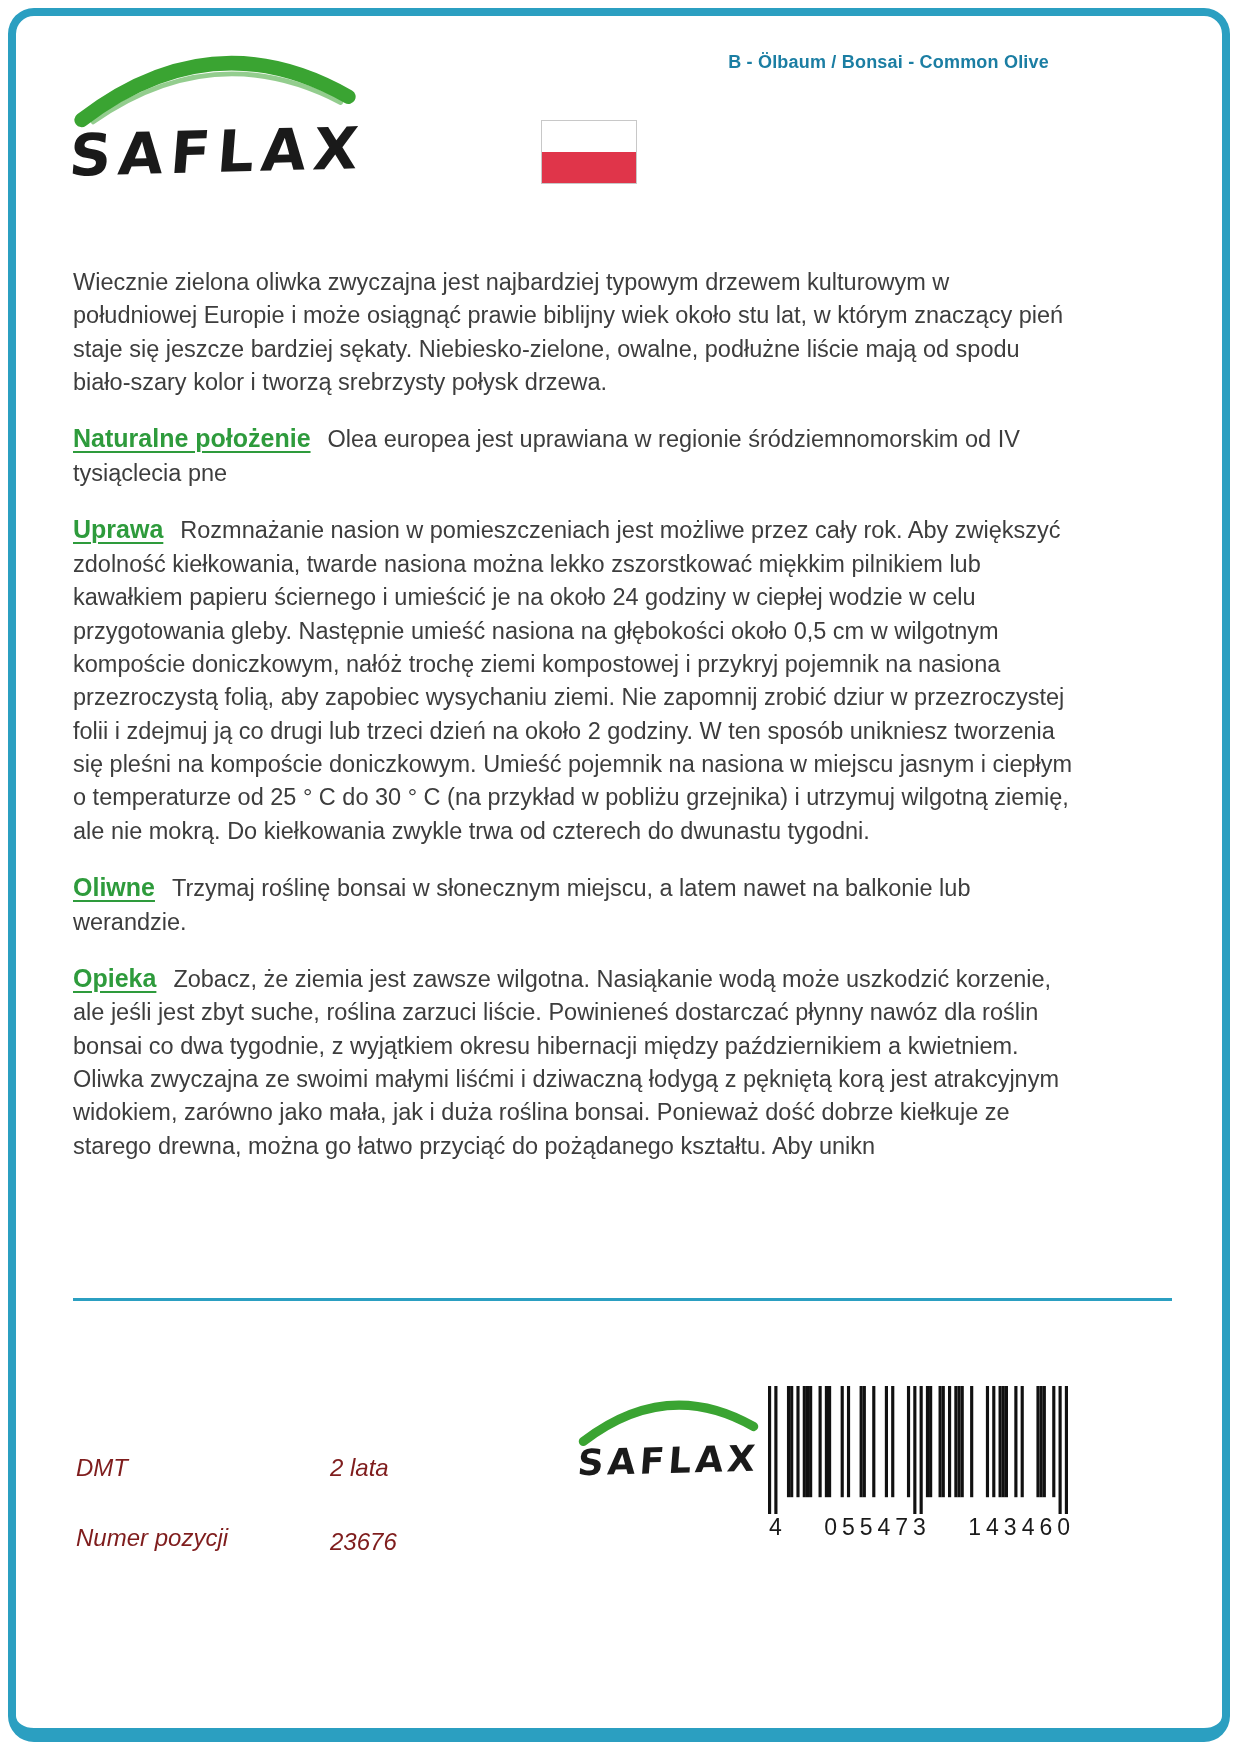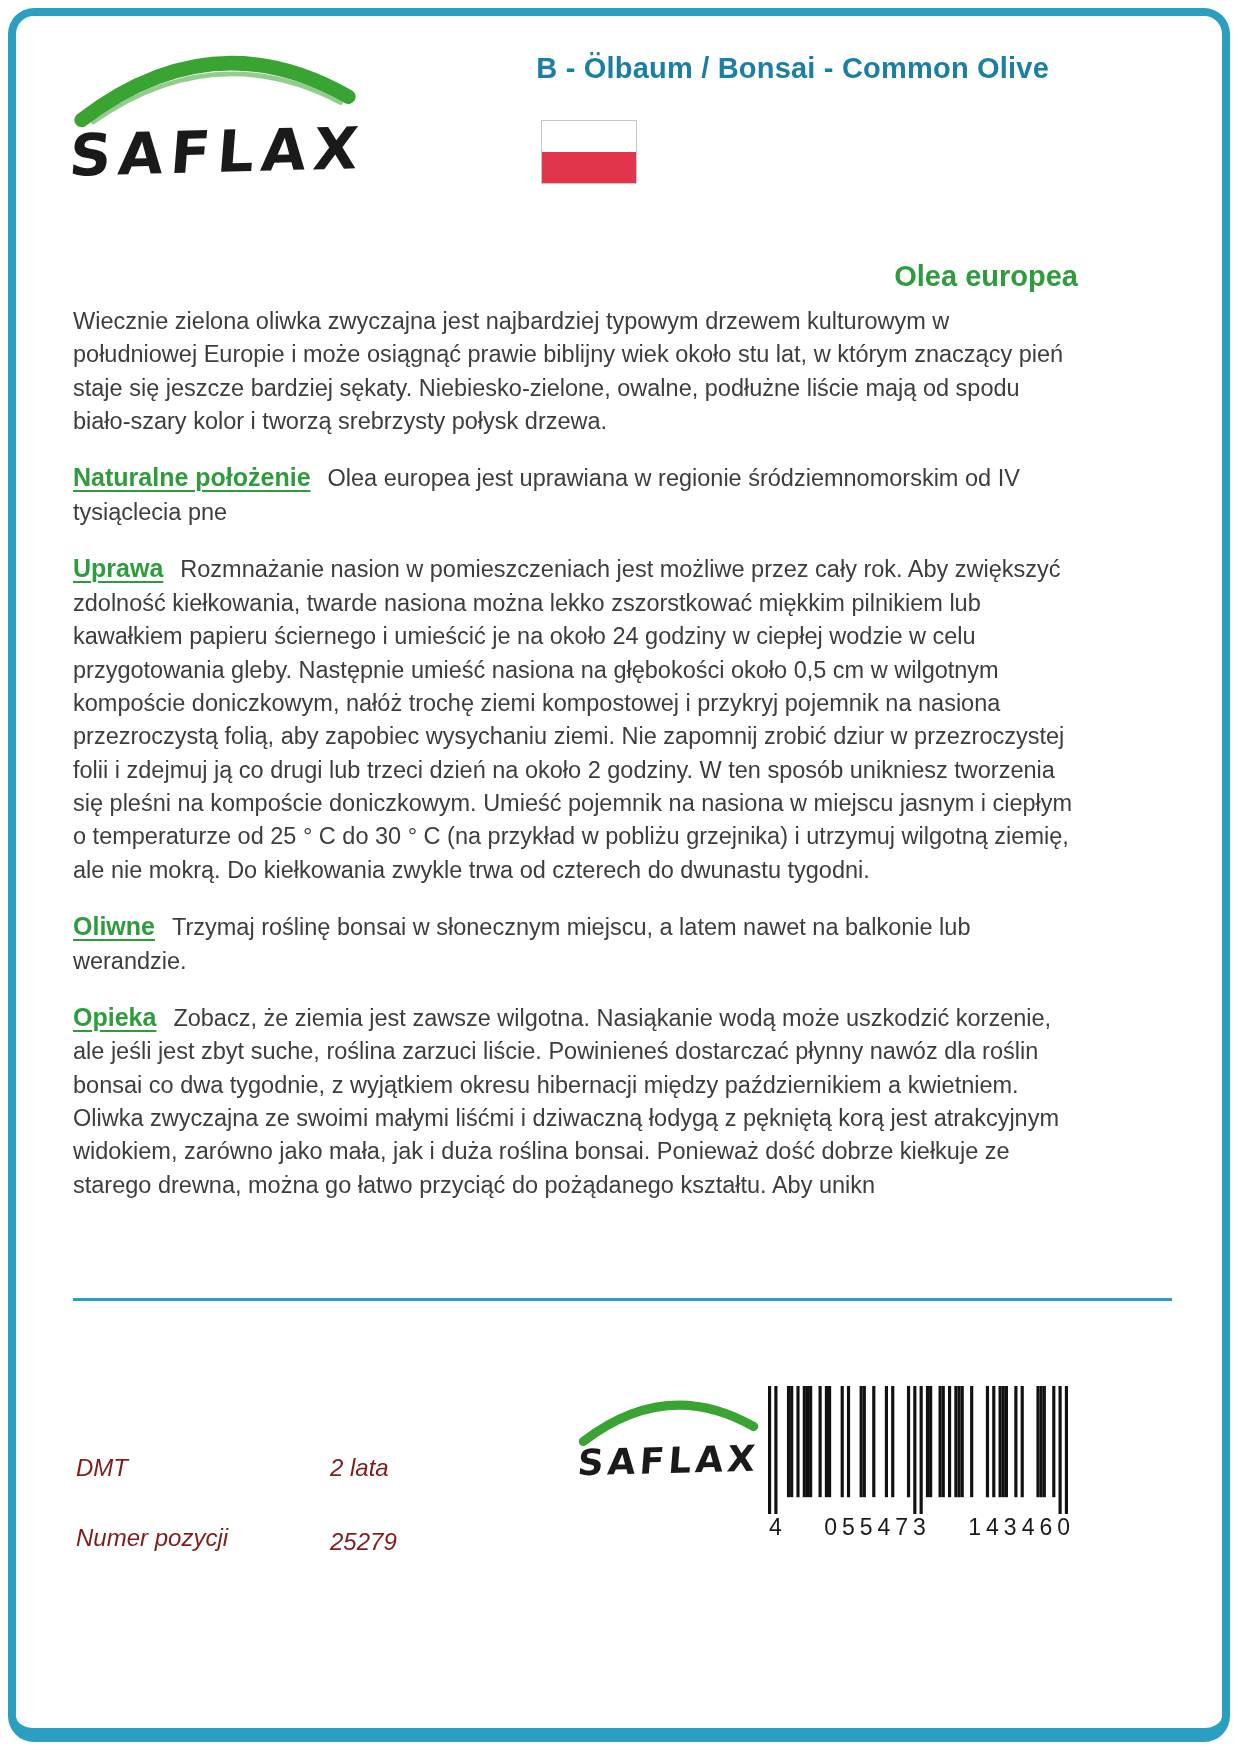--- a/index.html
+++ b/index.html
@@ -11,21 +11,21 @@
     width:1222px; height:1734px;
     background:#ffffff;
     border:8px solid #2b9fc1;
     border-bottom-width:14px;
     border-radius:26px;
   }
 
   
   .header-line {
     position:absolute; top:36px; right:173px;
-    font-size:29px; font-weight:bold; color:#1b7ea3;
+    font-size:18px; font-weight:bold; color:#1b7ea3;
     letter-spacing:0.2px;
   }
 
   
   .logo { position:absolute; text-align:center; }
   .logo svg { display:block; margin:0 auto; }
   .logo-text {
     font-family:"DejaVu Sans", sans-serif;
     font-weight:bold; color:#1a1a1a;
     letter-spacing:7px;
@@ -97,21 +97,20 @@
     </svg>
     <div class="logo-text">SAFLAX</div>
   </div>
 
   <div class="flag">
     <div class="flag-white"></div>
     <div class="flag-red"></div>
   </div>
 
   <div class="content">
-    <div class="latin">Olea europea</div>
 
     <p class="intro">Wiecznie zielona oliwka zwyczajna jest najbardziej typowym drzewem kulturowym w południowej Europie i może osiągnąć prawie biblijny wiek około stu lat, w którym znaczący pień staje się jeszcze bardziej sękaty. Niebiesko-zielone, owalne, podłużne liście mają od spodu biało-szary kolor i tworzą srebrzysty połysk drzewa.</p>
 
     <p class="section">
       <span class="sec-h">Naturalne położenie</span><span class="sec-t">Olea europea jest uprawiana w regionie śródziemnomorskim od IV tysiąclecia pne</span>
     </p>
 
     <p class="section">
       <span class="sec-h">Uprawa</span><span class="sec-t">Rozmnażanie nasion w pomieszczeniach jest możliwe przez cały rok. Aby zwiększyć zdolność kiełkowania, twarde nasiona można lekko zszorstkować miękkim pilnikiem lub kawałkiem papieru ściernego i umieścić je na około 24 godziny w ciepłej wodzie w celu przygotowania gleby. Następnie umieść nasiona na głębokości około 0,5 cm w wilgotnym kompoście doniczkowym, nałóż trochę ziemi kompostowej i przykryj pojemnik na nasiona przezroczystą folią, aby zapobiec wysychaniu ziemi. Nie zapomnij zrobić dziur w przezroczystej folii i zdejmuj ją co drugi lub trzeci dzień na około 2 godziny. W ten sposób unikniesz tworzenia się pleśni na kompoście doniczkowym. Umieść pojemnik na nasiona w miejscu jasnym i ciepłym o temperaturze od 25 ° C do 30 ° C (na przykład w pobliżu grzejnika) i utrzymuj wilgotną ziemię, ale nie mokrą. Do kiełkowania zwykle trwa od czterech do dwunastu tygodni.</span>
     </p>
@@ -124,21 +123,21 @@
       <span class="sec-h">Opieka</span><span class="sec-t">Zobacz, że ziemia jest zawsze wilgotna. Nasiąkanie wodą może uszkodzić korzenie, ale jeśli jest zbyt suche, roślina zarzuci liście. Powinieneś dostarczać płynny nawóz dla roślin bonsai co dwa tygodnie, z wyjątkiem okresu hibernacji między październikiem a kwietniem. Oliwka zwyczajna ze swoimi małymi liśćmi i dziwaczną łodygą z pękniętą korą jest atrakcyjnym widokiem, zarówno jako mała, jak i duża roślina bonsai. Ponieważ dość dobrze kiełkuje ze starego drewna, można go łatwo przyciąć do pożądanego kształtu. Aby unikn</span>
     </p>
 
   </div>
 
   <div class="divider"></div>
 
   <div class="f-text dmt-label">DMT</div>
   <div class="f-text dmt-value">2 lata</div>
   <div class="f-text item-label">Numer pozycji</div>
-  <div class="f-text item-value">25279</div>
+  <div class="f-text item-value">23676</div>
 
   <div class="logo logo-footer">
     <svg viewBox="0 0 300 86" width="185" height="54">
       <path d="M12,76 Q148,-28 288,52" fill="none" stroke="#3aa432" stroke-width="15" stroke-linecap="round"></path>
     </svg>
     <div class="logo-text">SAFLAX</div>
   </div>
 
   <div class="barcode">
     <svg preserveAspectRatio="none" viewBox="0 0 294.5 122">

